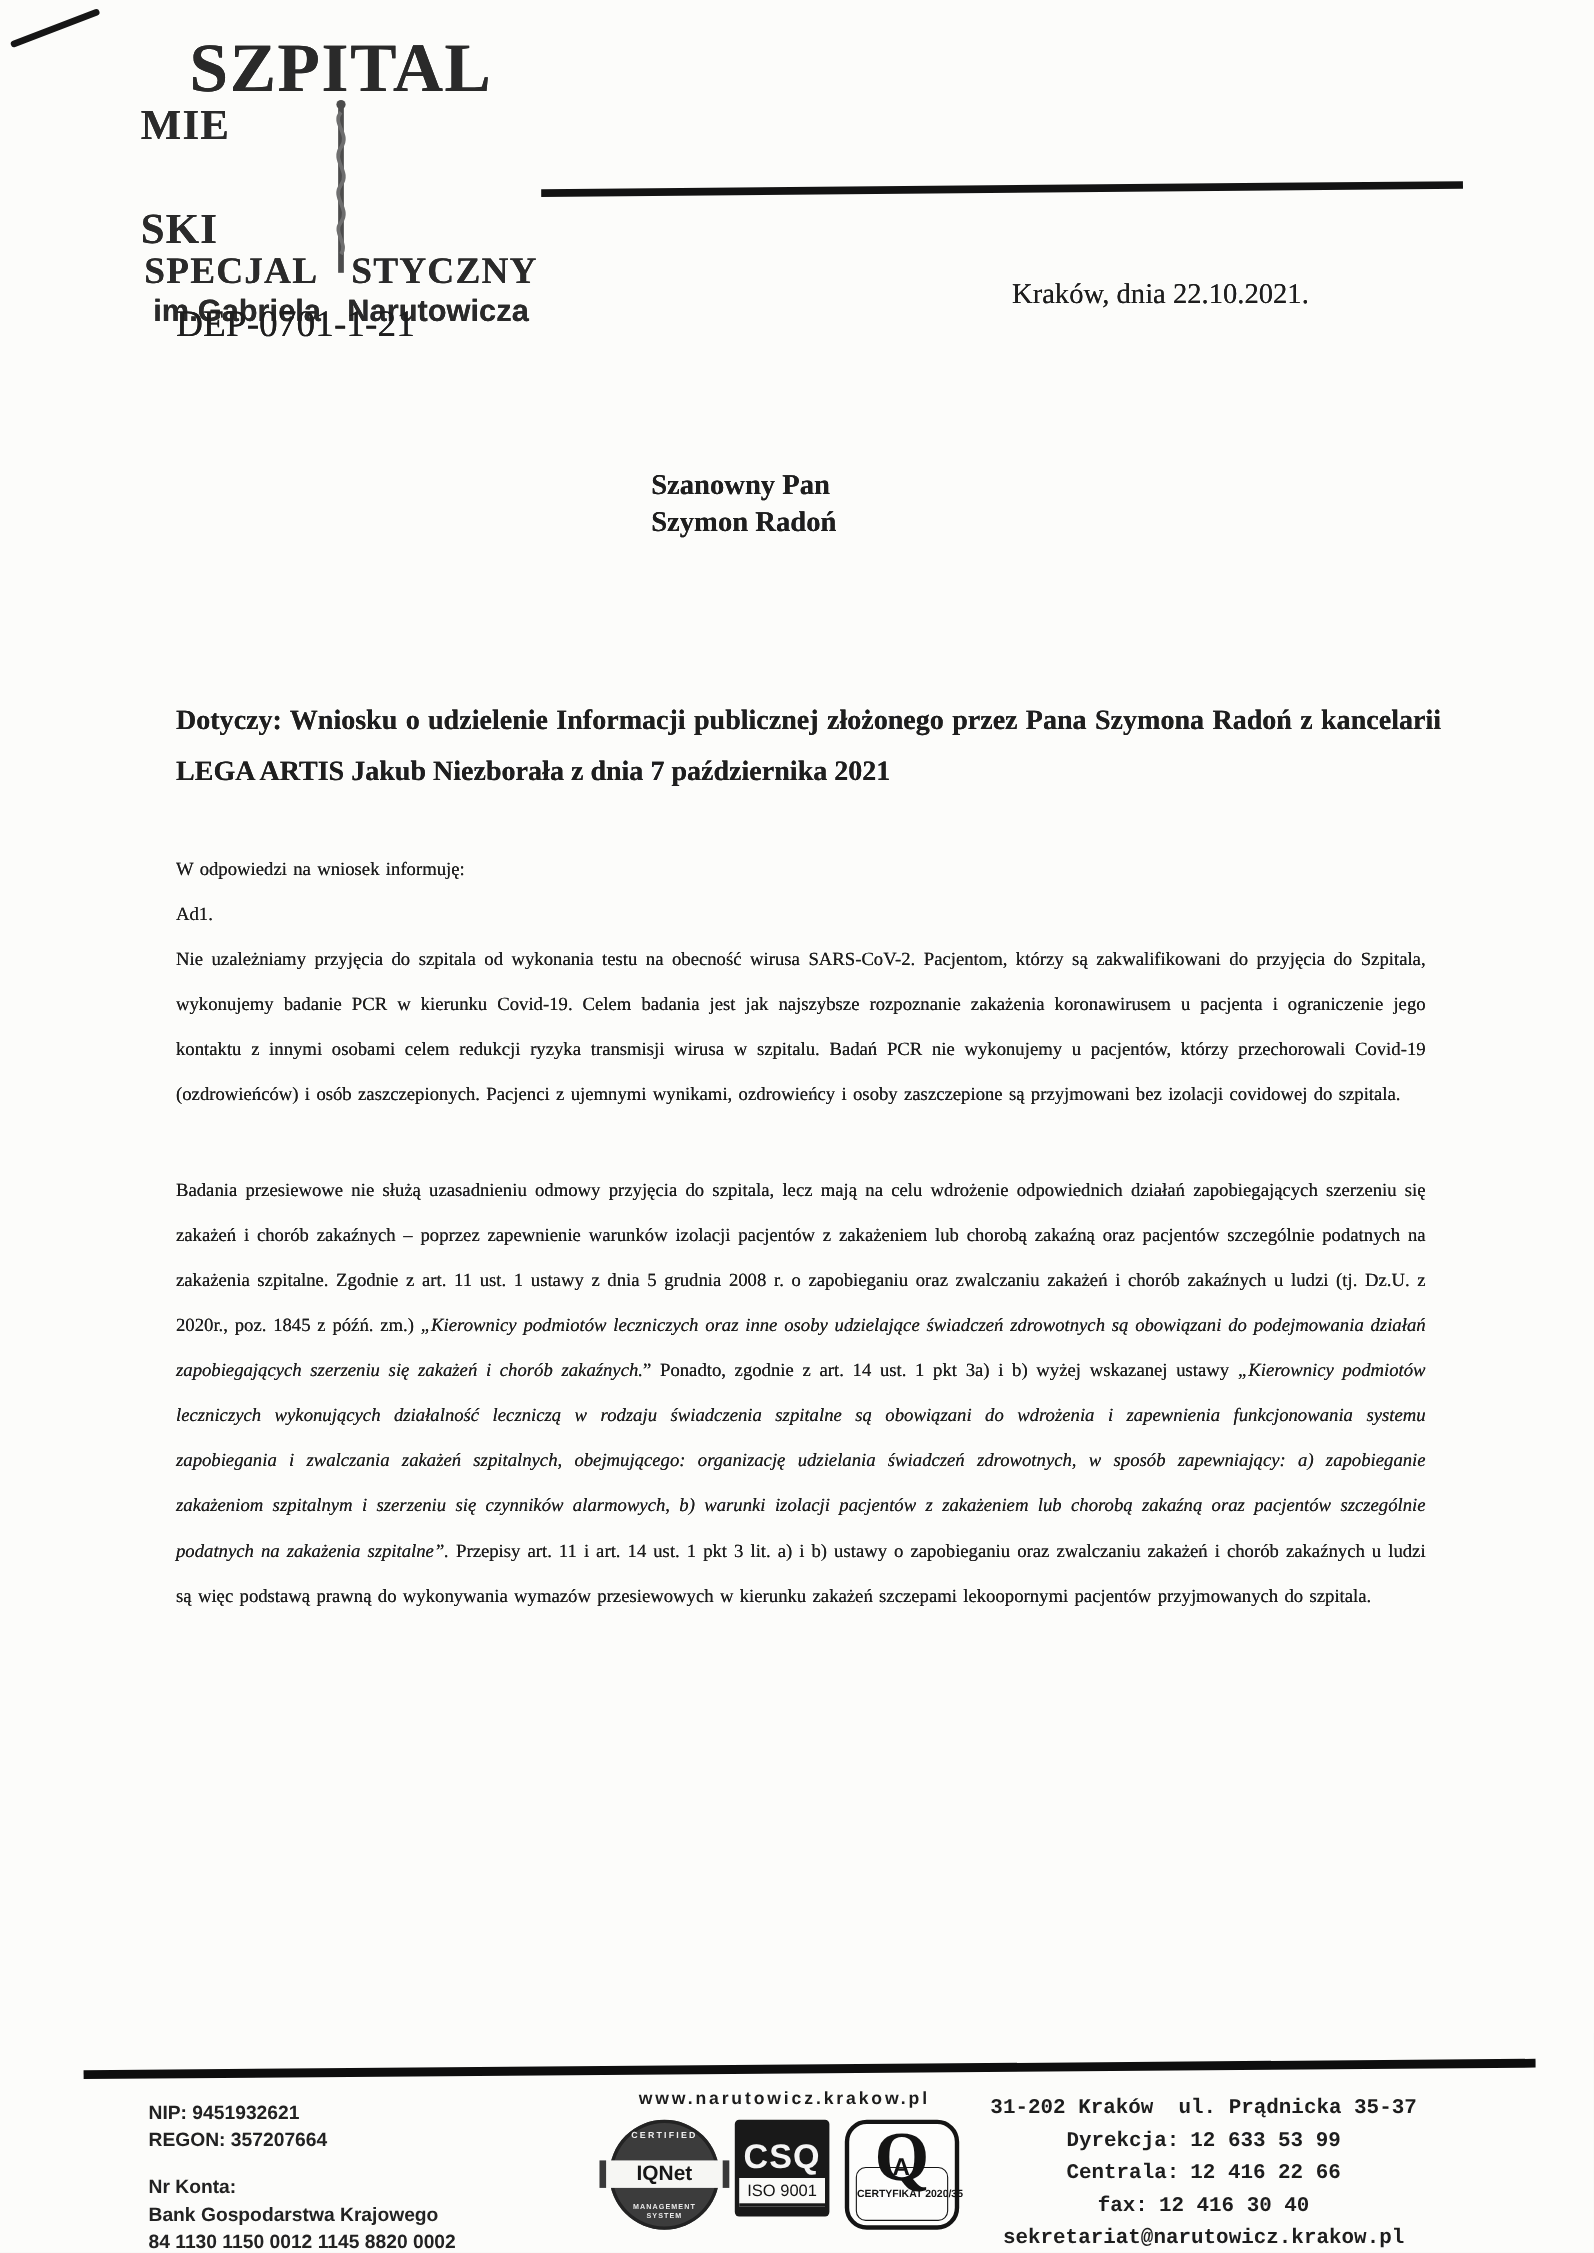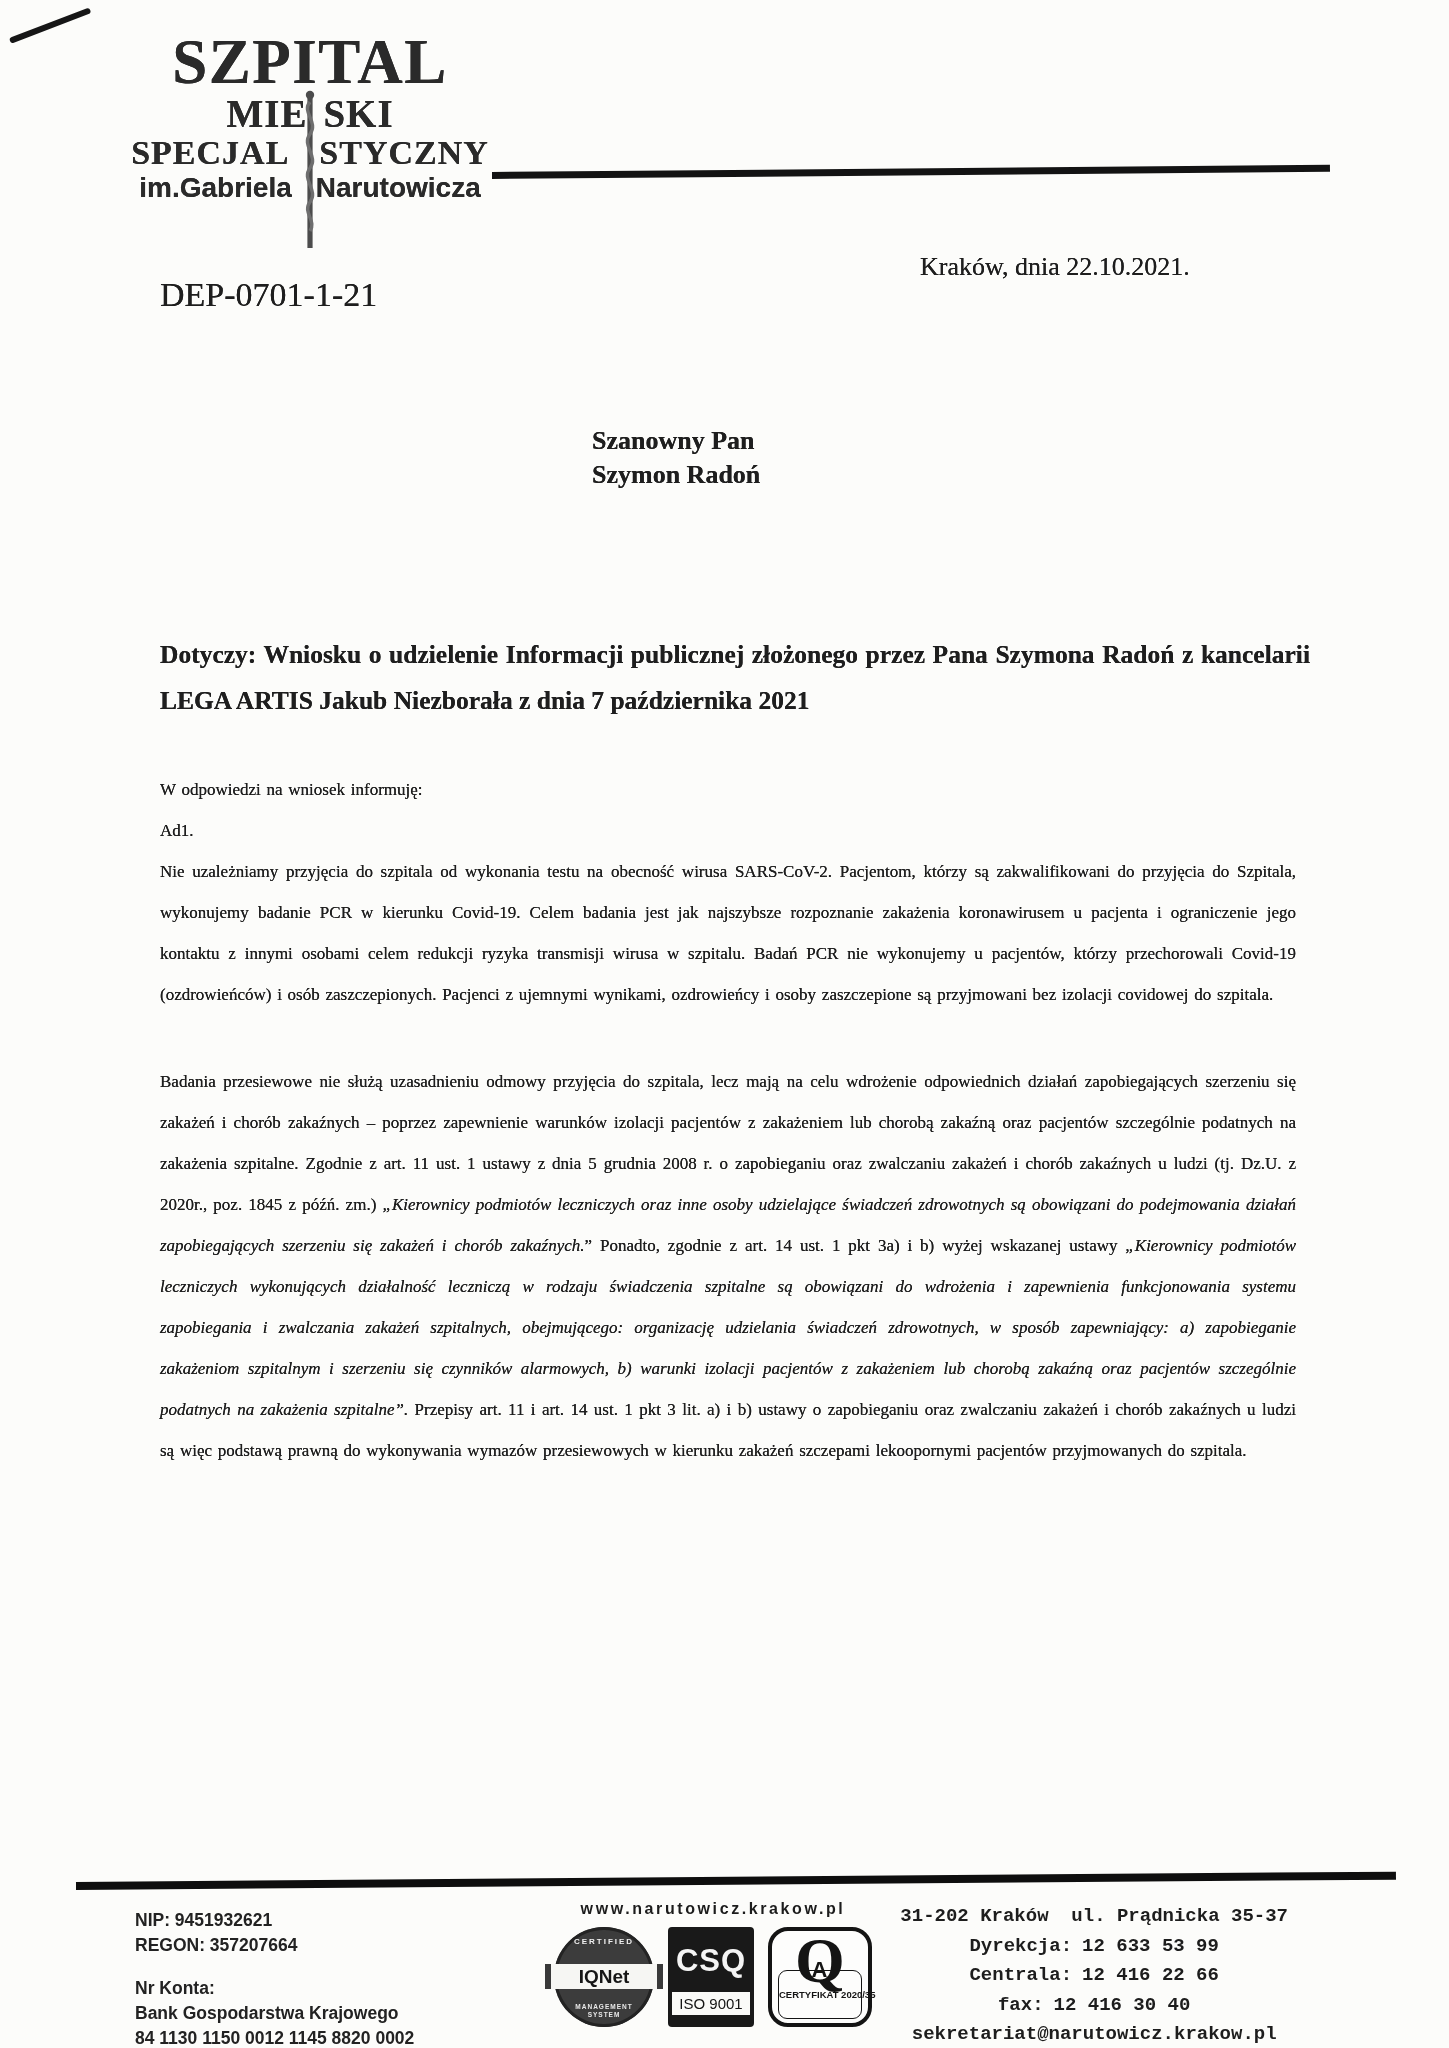--- a/index.html
+++ b/index.html
@@ -23,21 +23,21 @@
   .logo{
     position:absolute;left:128px;top:30px;width:364px;
     text-align:center;color:#2a2a2a;
   }
   .logo-l1{
     font-size:63px;font-weight:bold;letter-spacing:1.5px;line-height:1.02;
     text-shadow:0 0 .6px #2a2a2a;
   }
   .logo-row{display:flex;justify-content:center;align-items:baseline;line-height:1.04;
     font-weight:bold;text-shadow:0 0 .5px #2a2a2a;}
-  .logo-l2{font-size:39px;letter-spacing:1px;gap:16px;}
+  .logo-l2{font-size:39px;letter-spacing:1px;gap:54px;flex-direction:column;}
   .logo-l3{font-size:34px;letter-spacing:1px;gap:30px;}
   .logo-l4{font-family:"Liberation Sans", sans-serif;font-size:28px;gap:24px;margin-top:3px;}
   .staff{position:absolute;left:50%;top:60px;transform:translateX(-50%);z-index:2;}
   
   .header-rule{
     position:absolute;left:492px;top:172px;width:838px;height:7px;background:#131313;
     transform:rotate(-0.5deg);transform-origin:left center;
   }
   
   .ref{position:absolute;left:160px;top:256px;font-size:34px;text-shadow:0 0 .4px #1e1e1e;margin-top:20px;}
@@ -91,21 +91,21 @@
     border-left:6px solid #393939;border-right:6px solid #393939;
     display:flex;align-items:center;justify-content:center;
     font-family:"Liberation Sans", sans-serif;font-weight:bold;font-size:19px;color:#161616;
   }
   .iqnet-arc-bottom{
     position:absolute;bottom:8px;width:84%;left:8%;text-align:center;
     font-family:"Liberation Sans", sans-serif;font-size:6.5px;letter-spacing:1px;color:#e8e8e8;font-weight:bold;line-height:8px;
   }
   
   .badge-csq{
-    width:86px;height:100px;background:#191919;border-radius:4px;
+    width:86px;height:88px;background:#191919;border-radius:4px;
     display:flex;flex-direction:column;justify-content:flex-start;align-items:center;
     position:relative;
   }
   .csq-name{
     font-family:"Liberation Sans", sans-serif;font-weight:bold;font-size:31px;color:#f4f4f4;
     letter-spacing:1px;margin-top:16px;
   }
   .csq-iso{
     position:absolute;left:4px;right:4px;bottom:9px;background:#fafaf8;color:#141414;
     font-family:"Liberation Sans", sans-serif;font-size:15px;padding:3px 0;

